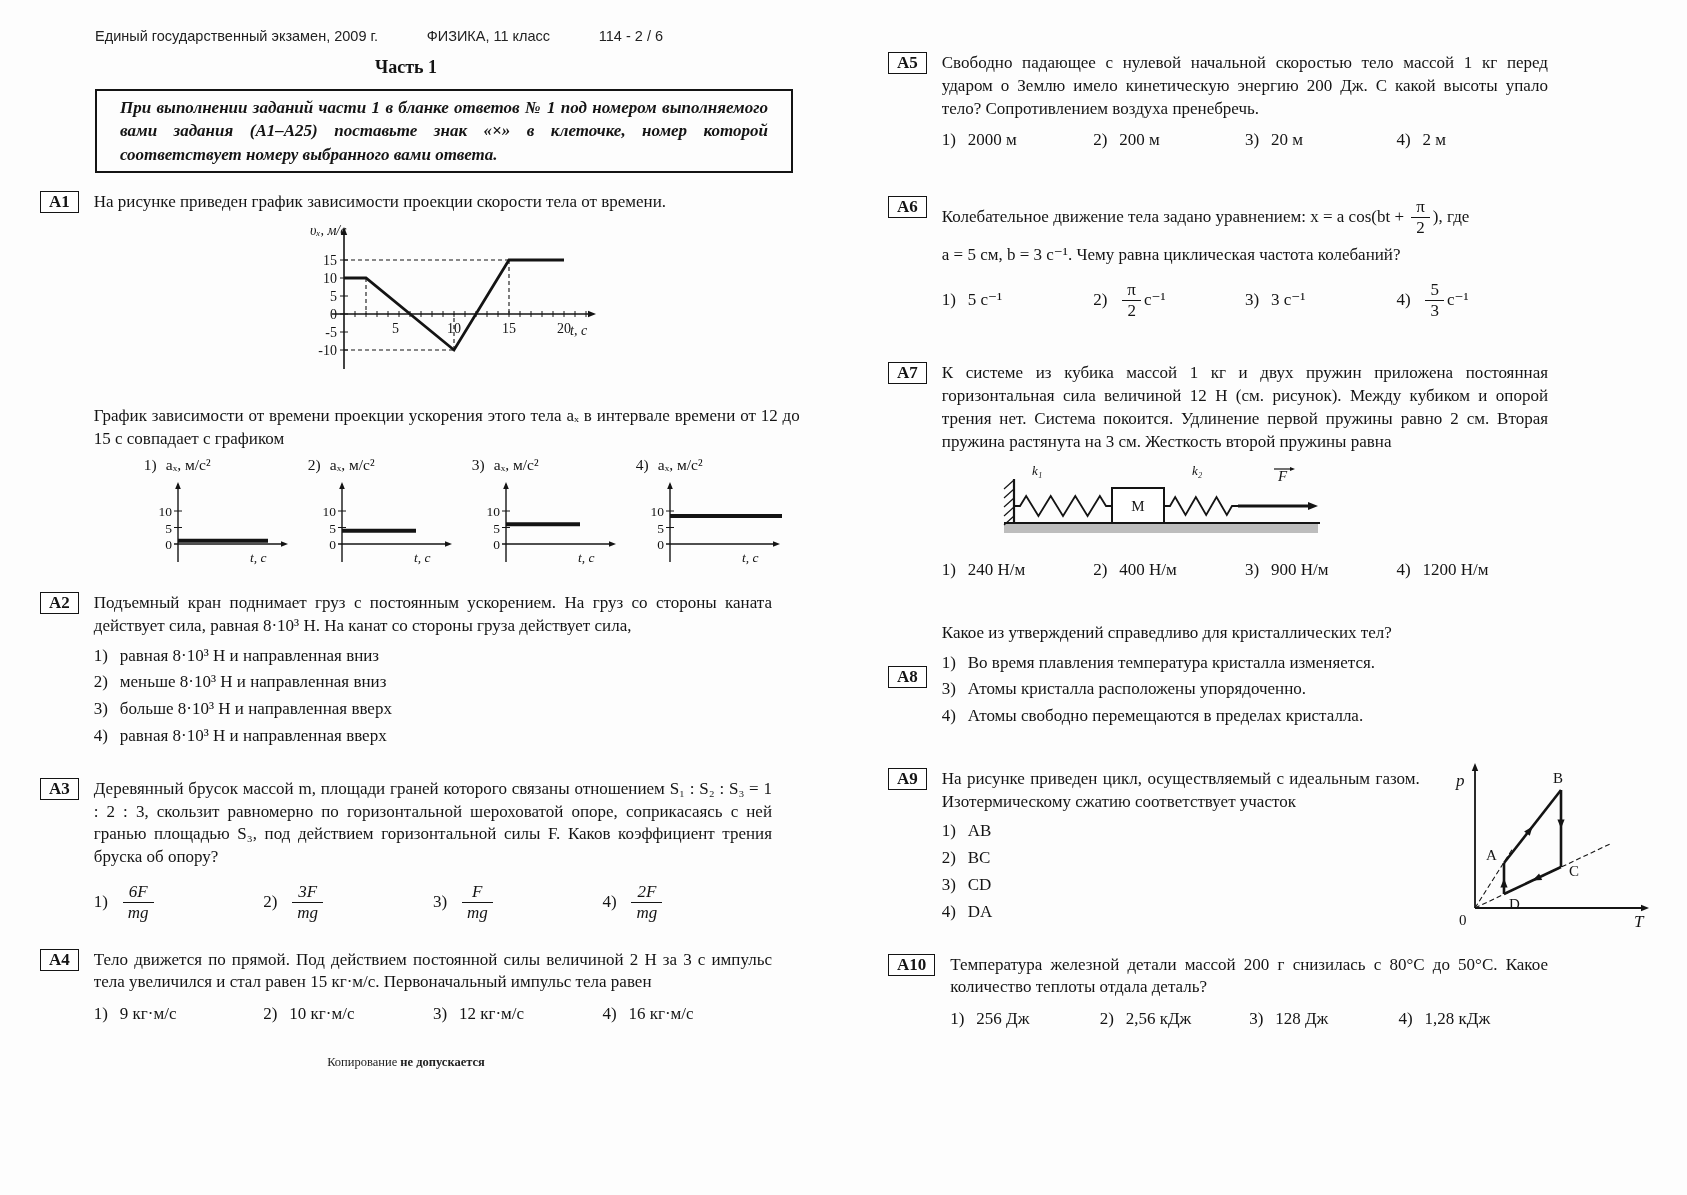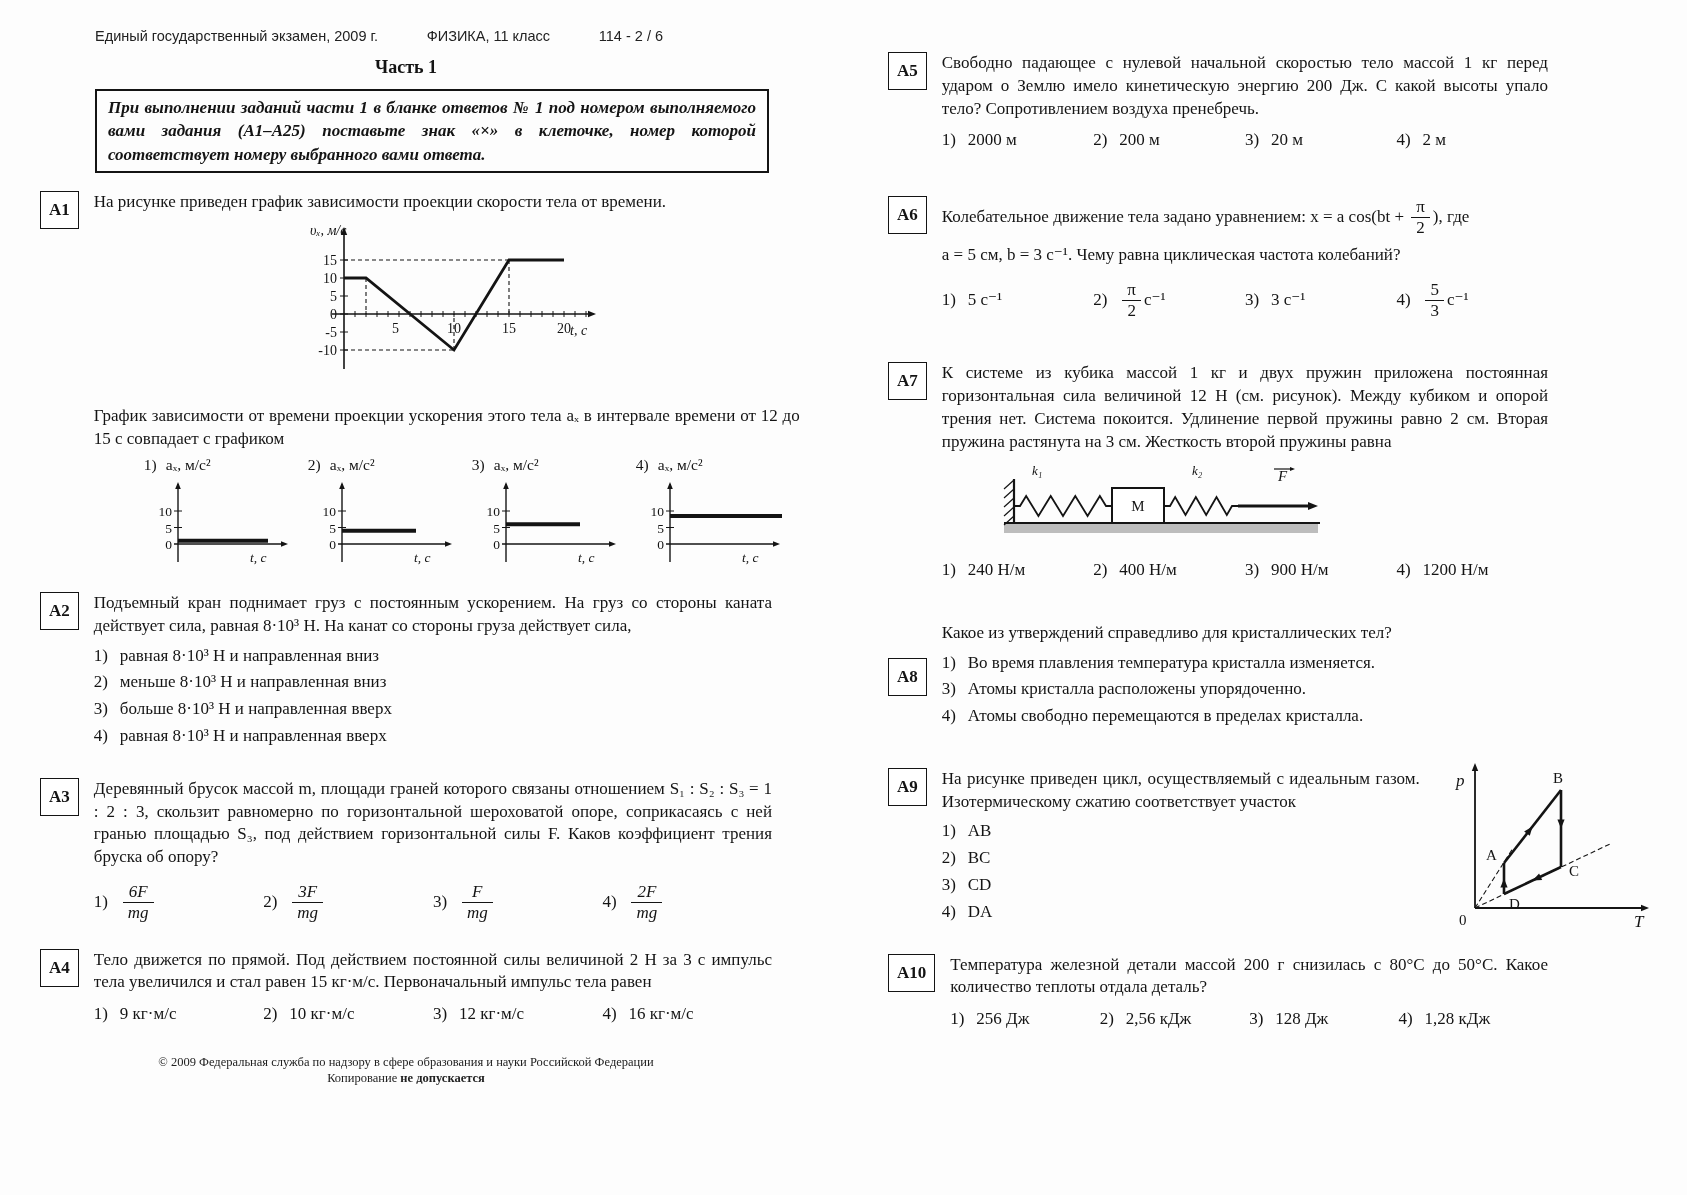--- a/index.html
+++ b/index.html
@@ -7,25 +7,25 @@
     width:1687px;height:1195px;background:#fdfdfd;position:relative;overflow:hidden;
     font-family:"Liberation Serif","DejaVu Serif",serif;font-size:17px;color:#141414;
   }
   .col{position:absolute;top:0;}
   #col-left{left:40px;width:732px;}
   #col-right{left:888px;width:660px;}
 
   .exam-header{display:flex;justify-content:space-between;width:568px;margin:28px 0 0 55px;
     font-family:"Liberation Sans","DejaVu Sans",sans-serif;font-size:14.5px;color:#222;}
   .part-title{text-align:center;font-weight:bold;font-size:18px;margin-top:13px;}
-  .instruction-box{border:2px solid #141414;margin:11px 0 0 55px;width:648px;padding:5px 11px;
+  .instruction-box{border:2px solid #141414;margin:11px 0 0 55px;width:648px;padding:5px 23px;
     font-weight:bold;font-style:italic;text-align:justify;line-height:1.38;}
 
   .q{display:flex;gap:15px;align-items:flex-start;}
-  .q-label{border:1.6px solid #141414;font-weight:bold;padding:8px 8px;white-space:nowrap;background:#fff;}
+  .q-label{border:1.6px solid #141414;font-weight:bold;padding:0 8px;white-space:nowrap;background:#fff;}
   .q-body{flex:1;text-align:justify;line-height:1.34;}
 
   .row-opts{display:flex;margin-top:9px;}
   .row-opts .opt{flex:1;text-align:left;}
   .list-opts{margin-top:7px;}
   .list-opts .opt{margin:4px 0;text-align:left;}
   .opt-n{display:inline-block;min-width:26px;}
 
   .frac{display:inline-block;vertical-align:middle;text-align:center;line-height:1.08;margin:2px 3px;}
   .frac .num{display:block;border-bottom:1.4px solid #141414;padding:0 5px 1px;}
@@ -253,21 +253,20 @@
       <div class="row-opts">
         <div class="opt"><span class="opt-n">1)</span><span>9 кг·м/с</span></div>
         <div class="opt"><span class="opt-n">2)</span><span>10 кг·м/с</span></div>
         <div class="opt"><span class="opt-n">3)</span><span>12 кг·м/с</span></div>
         <div class="opt"><span class="opt-n">4)</span><span>16 кг·м/с</span></div>
       </div>
     </div>
   </div>
 
   <div class="footer">
-    <div>© 2009  Федеральная служба по надзору в сфере образования и науки Российской Федерации</div>
     <div><span>Копирование </span><b>не допускается</b></div>
   </div>
 </div>
 
 <div class="col" id="col-right">
 
   <div class="q" style="margin-top:52px;">
     <div class="q-label">А5</div>
     <div class="q-body">
       <div>Свободно падающее с нулевой начальной скоростью тело массой 1 кг перед ударом о Землю имело кинетическую энергию 200 Дж. С какой высоты упало тело? Сопротивлением воздуха пренебречь.</div>

